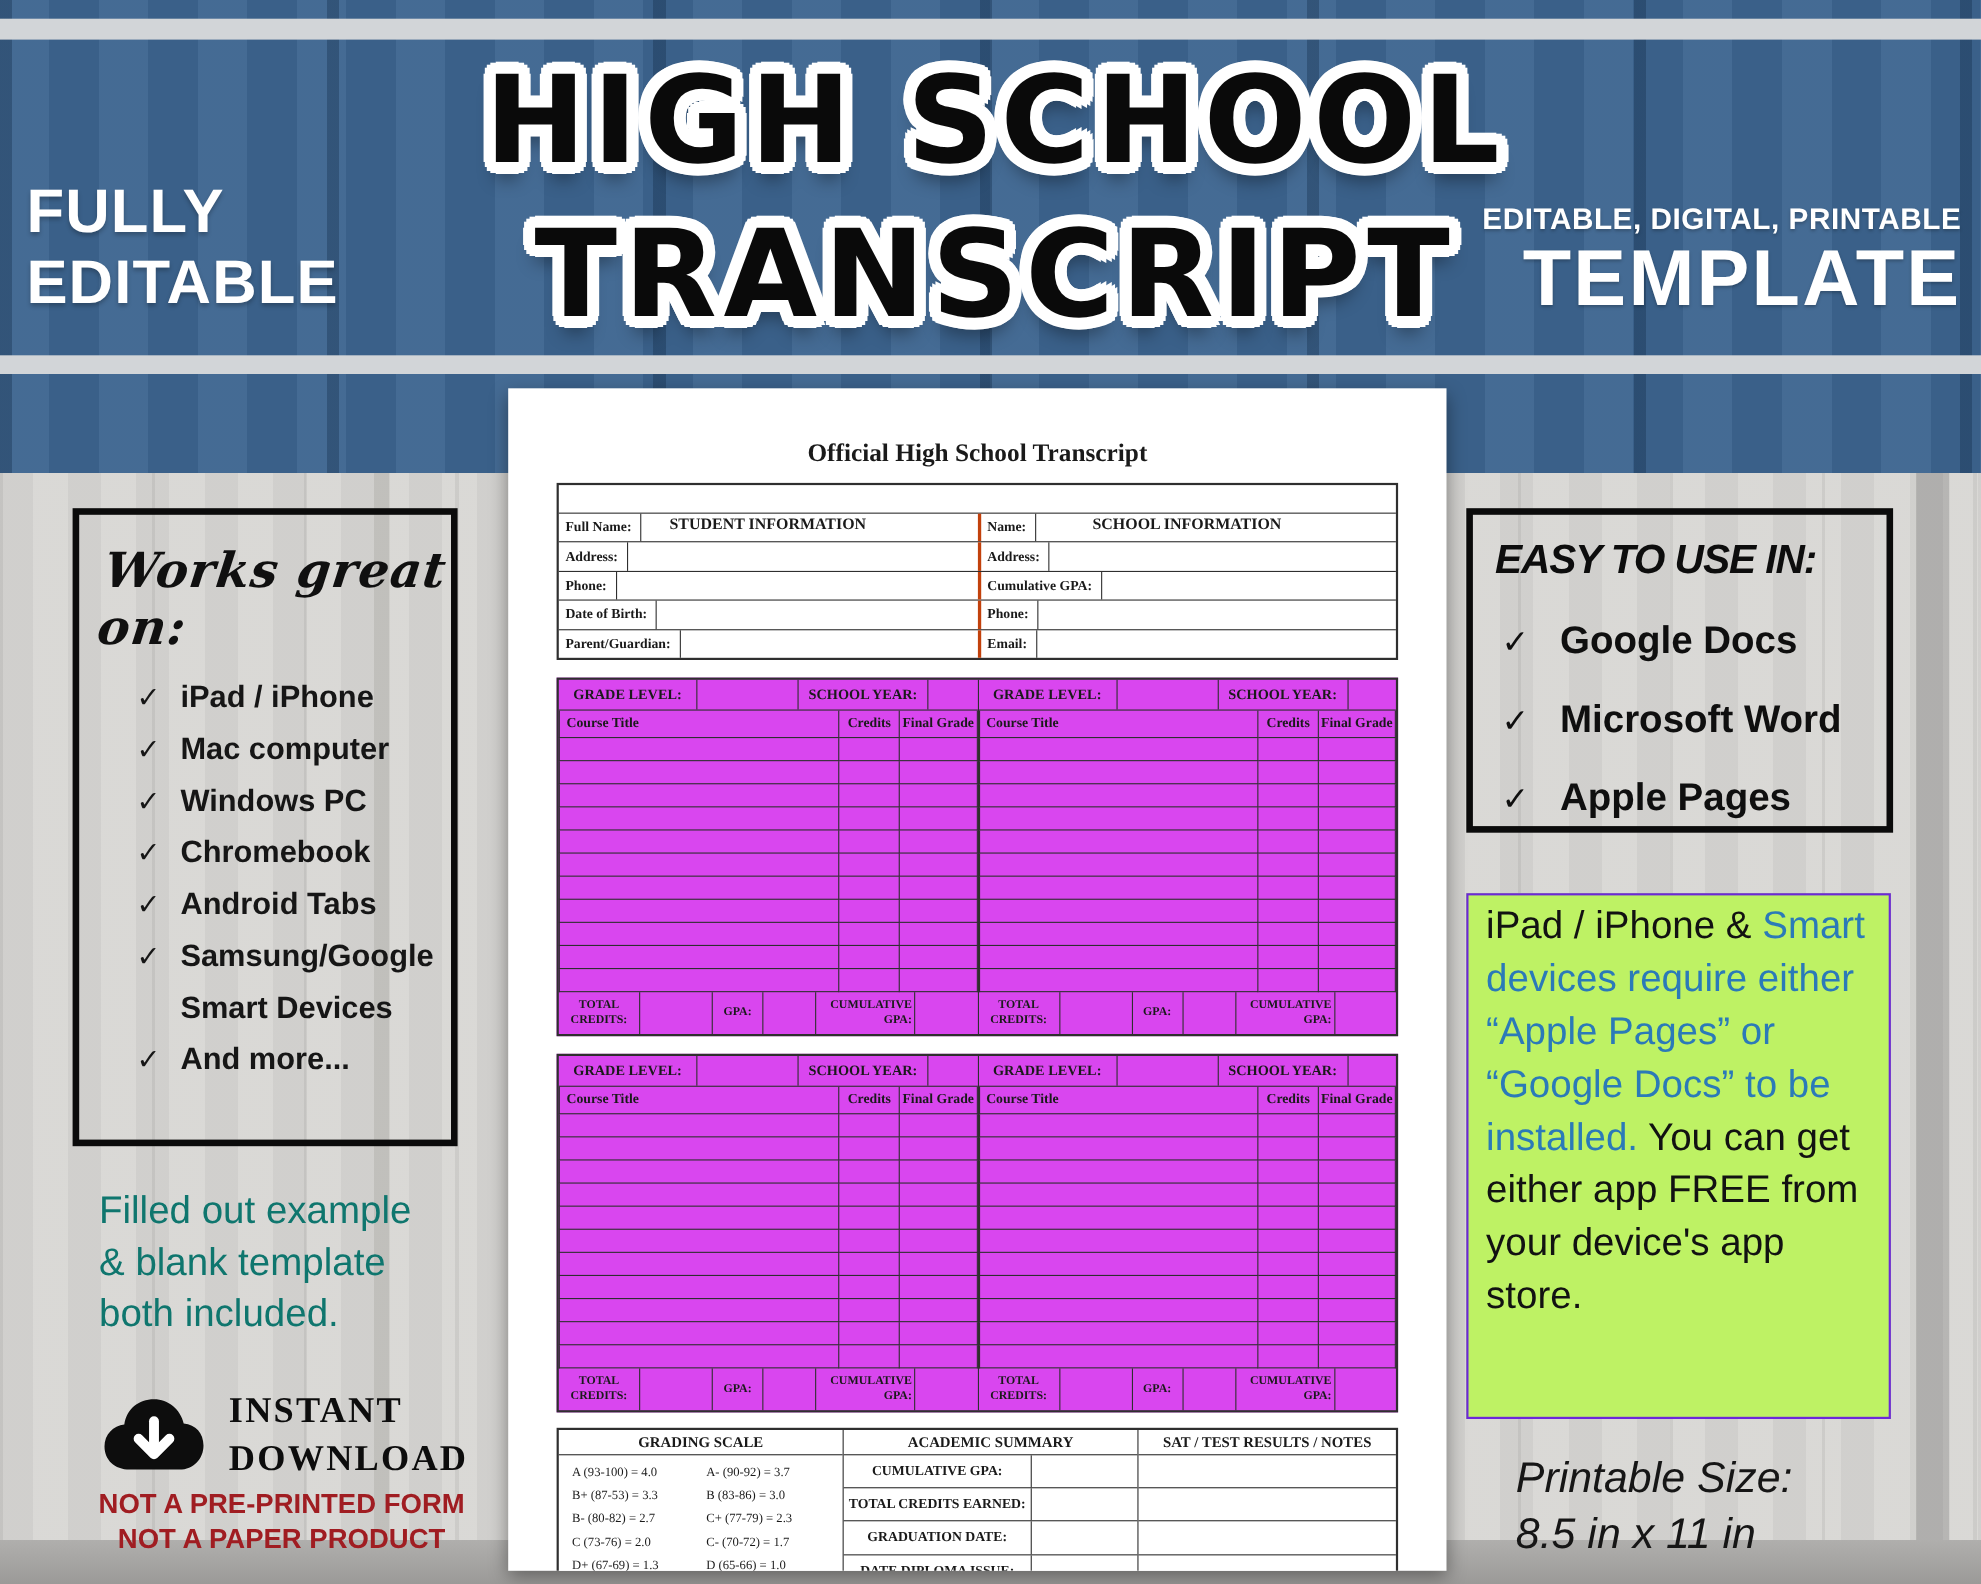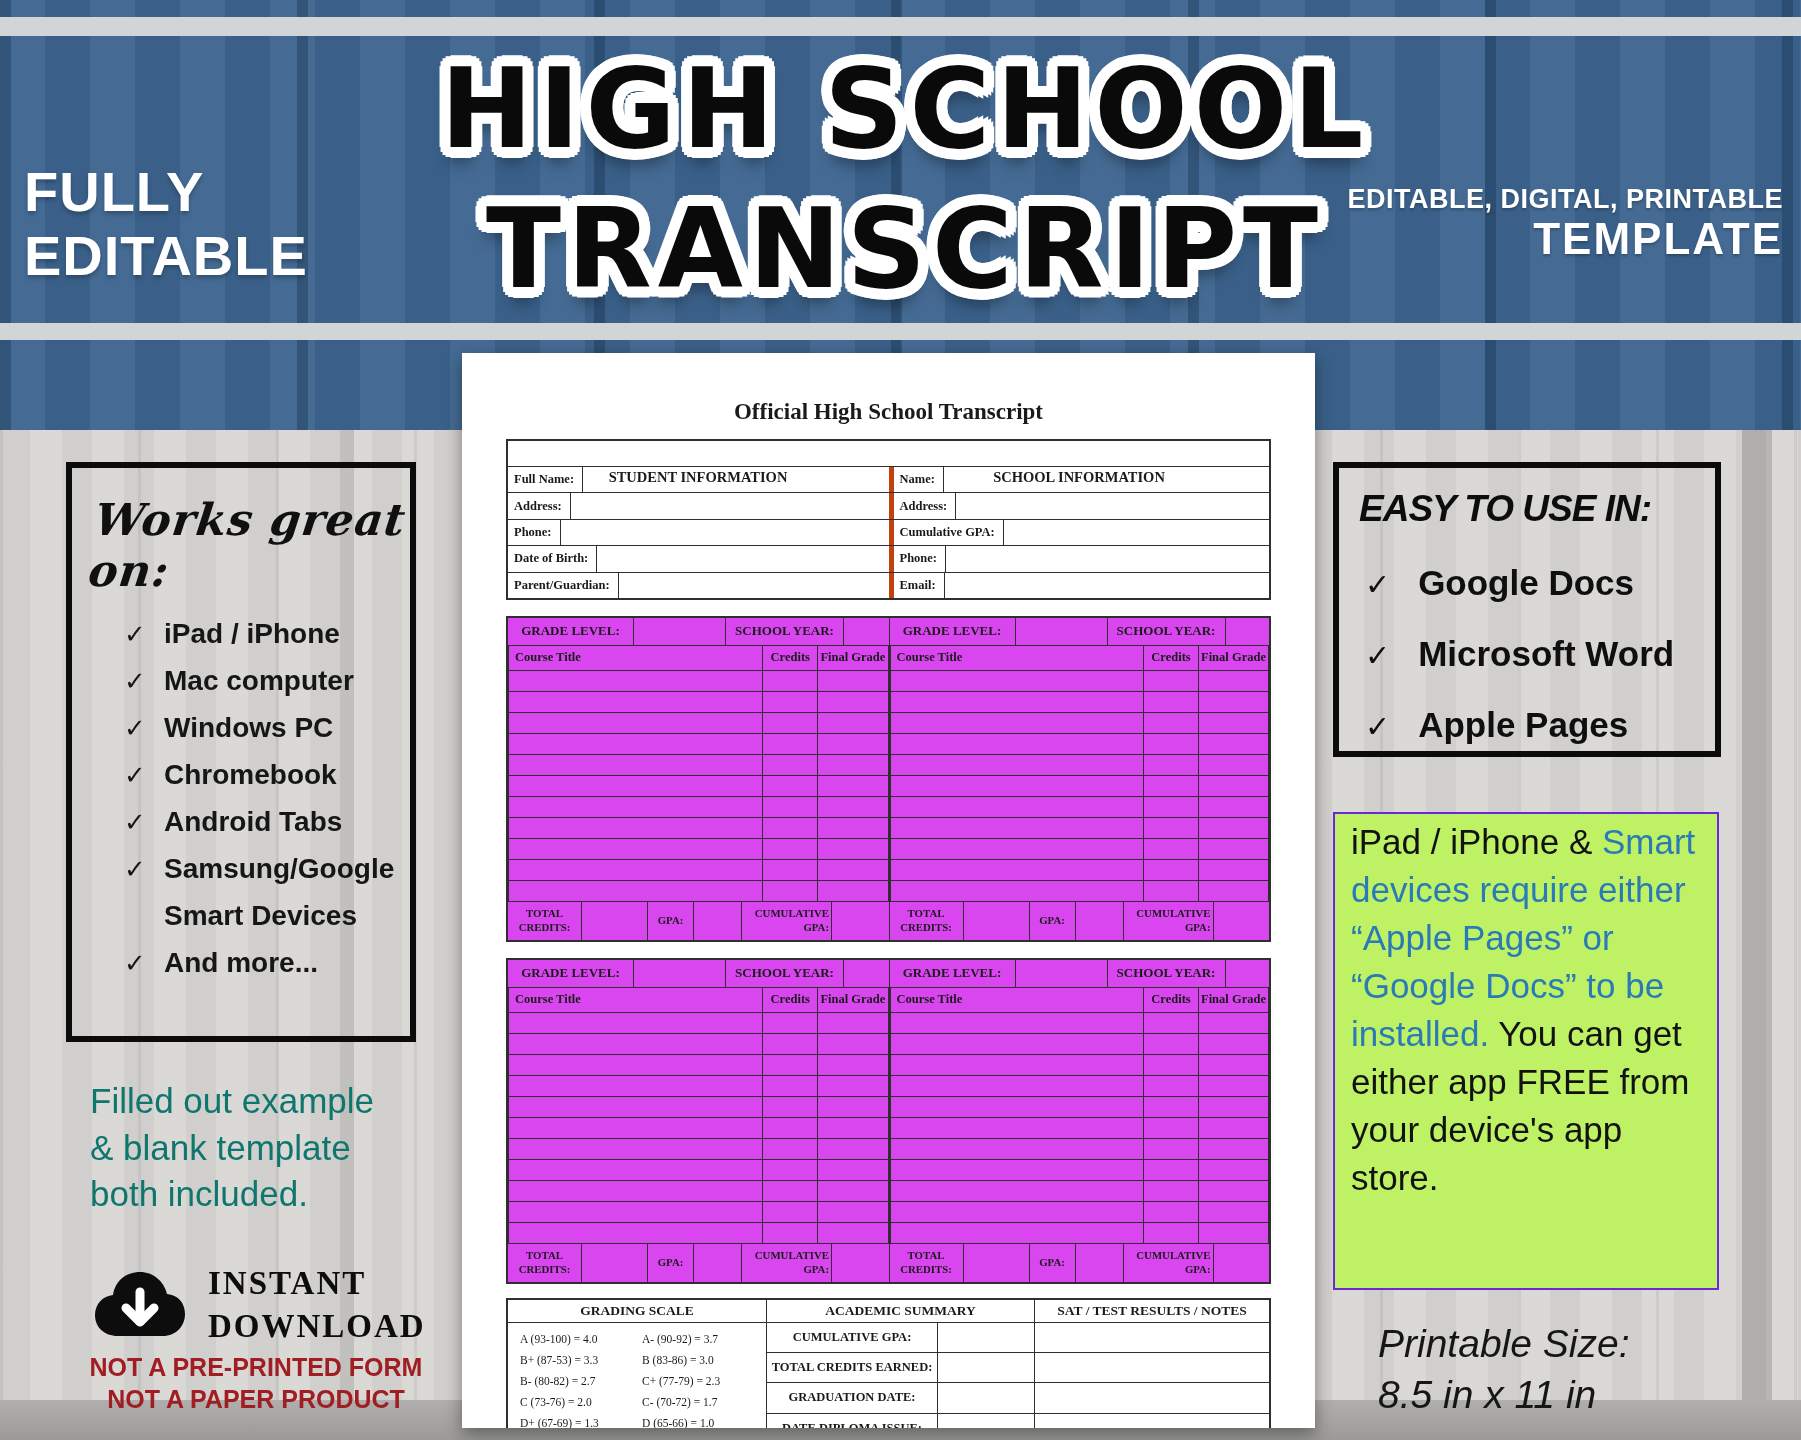--- a/index.html
+++ b/index.html
@@ -43,21 +43,21 @@
     text-shadow:
       -8px -8px 0 #fff, 8px -8px 0 #fff, -8px 8px 0 #fff, 8px 8px 0 #fff,
       -11px 0 0 #fff, 11px 0 0 #fff, 0 -11px 0 #fff, 0 11px 0 #fff,
       -5px -10px 0 #fff, 5px -10px 0 #fff, -5px 10px 0 #fff, 5px 10px 0 #fff,
       -10px -5px 0 #fff, 10px -5px 0 #fff, -10px 5px 0 #fff, 10px 5px 0 #fff,
       0 16px 16px rgba(0,0,0,0.40);
   }
   .right-head{position:absolute;right:18px;top:184px;text-align:right;color:#fff;
     text-shadow:0 2px 3px rgba(0,0,0,0.25);}
   .right-sub{font-size:27px;font-weight:bold;letter-spacing:0.5px;}
-  .right-main{font-size:44px;font-weight:bold;letter-spacing:2px;line-height:1.08;}
+  .right-main{font-size:72px;font-weight:bold;letter-spacing:2px;line-height:1.08;}
   
   .works-box{position:absolute;left:66px;top:462px;width:350px;height:580px;
     border:6px solid #0b0b0b;box-sizing:border-box;}
   .works-head{margin:26px 0 22px 20px;font-family:"DejaVu Serif",serif;
     font-style:italic;font-weight:bold;font-size:44px;letter-spacing:1px;
     transform:skewX(-7deg);color:#101010;}
   .works-list{list-style:none;margin:0;padding:0 0 0 52px;}
   .works-list li{display:flex;gap:16px;align-items:baseline;
     font-size:28px;font-weight:bold;color:#161616;margin-bottom:15px;}
   .works-list li.no-check .check{visibility:hidden;}
@@ -93,21 +93,21 @@
   
   .info{border:2px solid #2f2f2f;background:#fff;}
   .info-head{display:flex;height:25px;border-bottom:1px solid #2f2f2f;
     font-weight:bold;font-size:14.5px;}
   .info-head > div{flex:1;display:flex;align-items:center;justify-content:center;margin-top:36px;}
   .info-head > div + div{border-left:1px solid #2f2f2f;}
   .info-row{display:flex;height:25.4px;border-bottom:1px solid #2f2f2f;
     font-size:12.5px;font-weight:bold;}
   .info-row:last-child{border-bottom:none;}
   .ihalf{width:50%;display:flex;box-sizing:border-box;}
-  .ihalf + .ihalf{border-left:5px solid #c2410c;}
+  .ihalf + .ihalf{border-left:3px solid #c2410c;}
   .cell-label{padding:0 8px 0 6px;display:flex;align-items:center;
     border-right:1px solid #2f2f2f;white-space:nowrap;}
   .cell-value{flex:1;}
   
   .pair{display:flex;border:2px solid #2f2f2f;margin-top:16px;background:#d946ef;}
   .half{width:50%;box-sizing:border-box;}
   .half + .half{border-left:1px solid #2f2f2f;}
   .gl-row{display:flex;height:27px;border-bottom:1px solid #2f2f2f;
     font-size:13px;font-weight:bold;align-items:stretch;}
   .gl-row span{display:flex;align-items:center;justify-content:center;box-sizing:border-box;}

